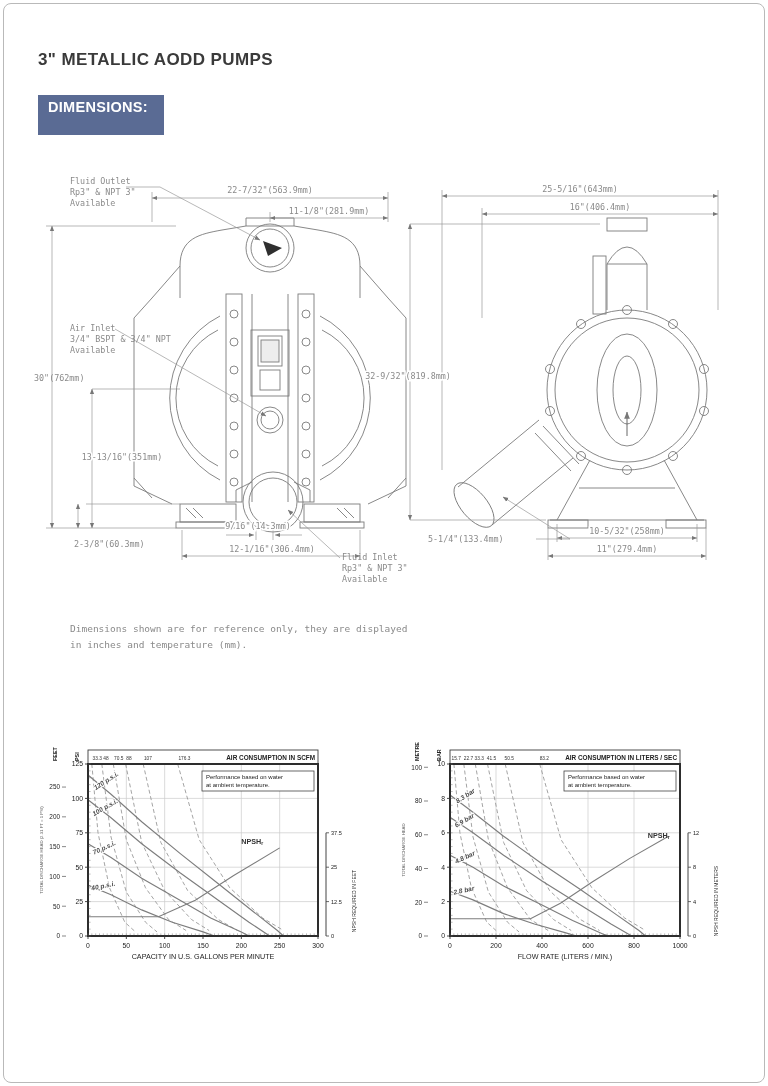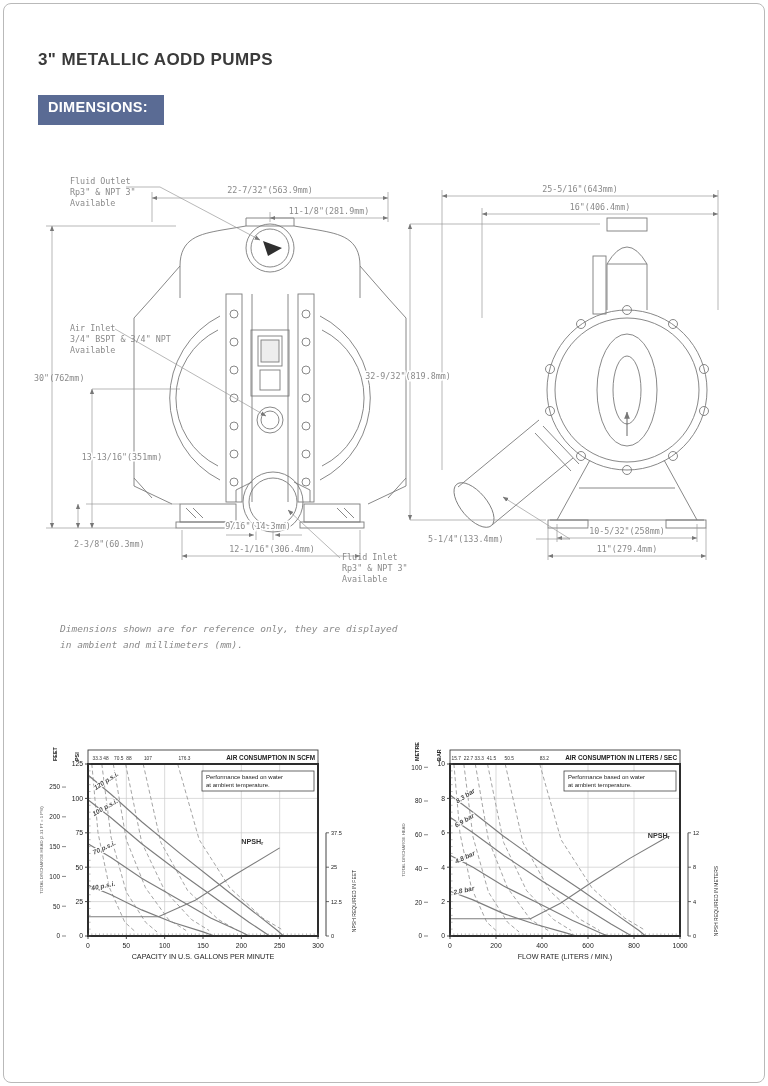--- a/index.html
+++ b/index.html
@@ -1,22 +1,22 @@
 <!DOCTYPE html>
 <html><head>
 <meta charset="utf-8">
 <style>
   html,body{margin:0;padding:0;background:#ffffff;font-family:"Liberation Sans",sans-serif;}
   .page{position:relative;width:768px;height:1086px;background:#fff;overflow:hidden;}
   .frame{position:absolute;inset:3px;border:1.5px solid #b9b9b9;border-radius:8px;}
   .title{position:absolute;left:38px;top:50px;font-size:17px;font-weight:bold;color:#3a3a3a;letter-spacing:.4px;}
-  .bar{position:absolute;background:#5a6b94;color:#ffffff;font-weight:bold;font-size:14.5px;padding:4px 16px 10px 10px;letter-spacing:.3px;}
+  .bar{position:absolute;background:#5a6b94;color:#ffffff;font-weight:bold;font-size:14.5px;padding:4px 16px 20px 10px;letter-spacing:.3px;}
   #bar-dim{left:38px;top:95px;}
   #bar-perf{left:38px;top:711px;}
-  .note{position:absolute;left:60px;top:621px;font-family:"DejaVu Sans Mono",monospace;font-size:9.5px;color:#8a8a8a;line-height:1.7;font-style:italic;}
+  .note{position:absolute;left:70px;top:621px;font-family:"DejaVu Sans Mono",monospace;font-size:9.5px;color:#8a8a8a;line-height:1.7;}
   .drawing{position:absolute;left:30px;top:168px;}
   .chart{position:absolute;top:742px;}
   #chart-imperial{left:36px;}
   #chart-metric{left:398px;}
   svg text{font-family:"Liberation Sans",sans-serif;}
   .cad text{font-family:"DejaVu Sans Mono",monospace;fill:#8a8a8a;font-size:8.4px;}
   .halo{paint-order:stroke;stroke:#ffffff;stroke-width:3px;}
 </style>
 </head>
 <body>
@@ -163,21 +163,21 @@
       <text x="570" y="42" text-anchor="middle">16"(406.4mm)</text>
       <text x="378" y="211" text-anchor="middle" class="halo">32-9/32"(819.8mm)</text>
       <text x="398" y="374">5-1/4"(133.4mm)</text>
       <text x="597" y="366" text-anchor="middle" class="halo">10-5/32"(258mm)</text>
       <text x="597" y="384" text-anchor="middle" class="halo">11"(279.4mm)</text>
     </g>
   </svg>
 
   <div class="note">
     <div>Dimensions shown are for reference only, they are displayed</div>
-    <div>in ambient and millimeters (mm).</div>
+    <div>in inches and temperature (mm).</div>
   </div>
 
 
   <div class="chart" id="chart-imperial">
     <svg id="chart0" width="340" height="250" viewBox="0 0 340 250">
         <line x1="90.33333333333333" y1="22" x2="90.33333333333333" y2="194" stroke="#cccccc" stroke-width="0.7"></line>
         <line x1="128.66666666666666" y1="22" x2="128.66666666666666" y2="194" stroke="#cccccc" stroke-width="0.7"></line>
         <line x1="167" y1="22" x2="167" y2="194" stroke="#cccccc" stroke-width="0.7"></line>
         <line x1="205.33333333333331" y1="22" x2="205.33333333333331" y2="194" stroke="#cccccc" stroke-width="0.7"></line>
         <line x1="243.66666666666669" y1="22" x2="243.66666666666669" y2="194" stroke="#cccccc" stroke-width="0.7"></line>

